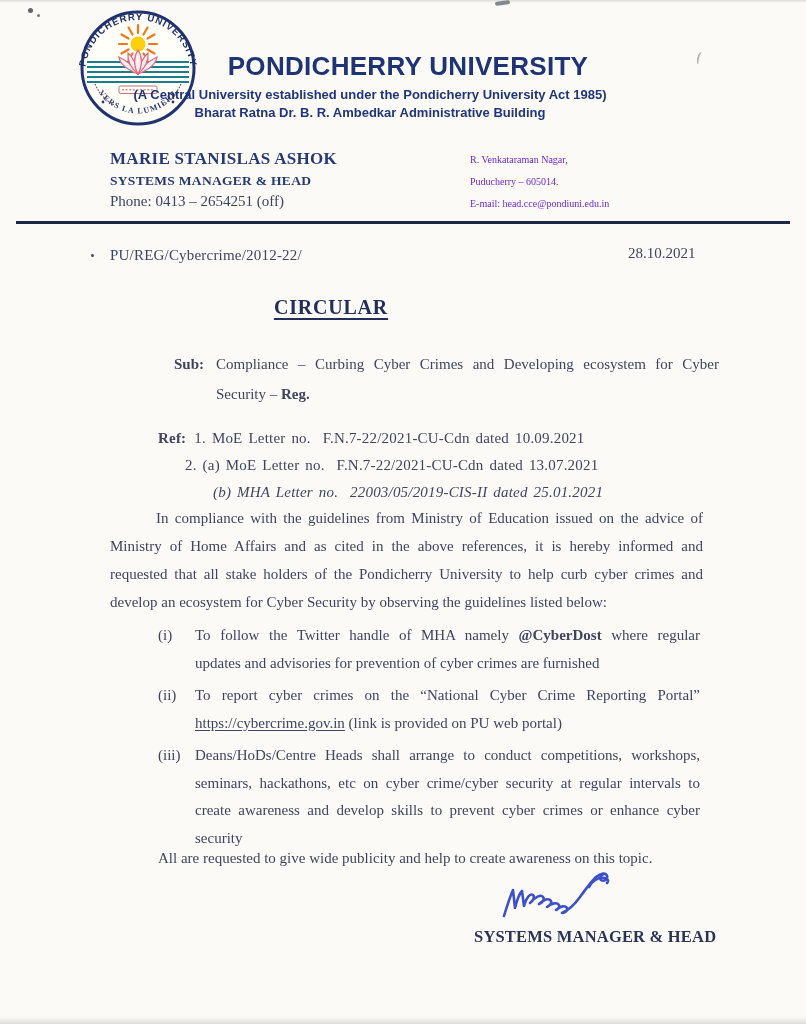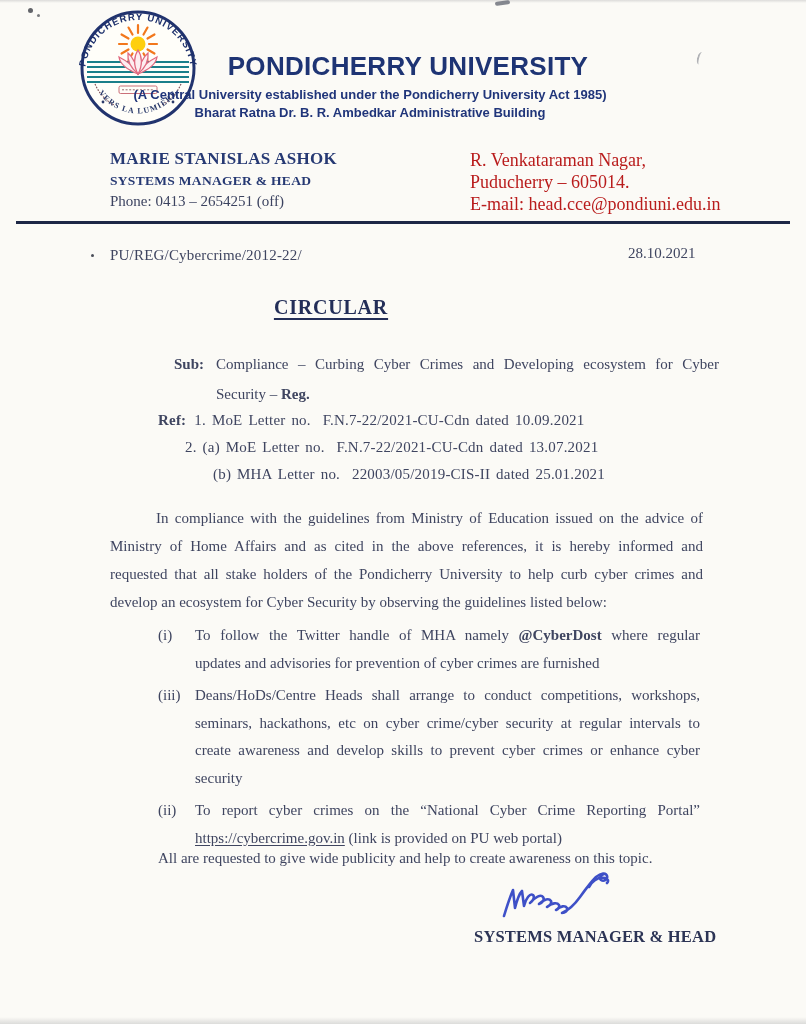--- a/index.html
+++ b/index.html
@@ -28,45 +28,45 @@
     letter-spacing:.3px; color:#1e3474; }
   .h-sub { left:0; width:730px; padding-left:10px; text-align:center;
     font-family:"Liberation Sans", sans-serif; font-weight:700; font-size:13px; color:#20357a; }
   .h-sub1 { top:87px; } .h-sub2 { top:105px; }
 
   
   .sender { left:110px; top:147px; color:#263973; }
   .s-name { font-size:17px; font-weight:700; line-height:24px; letter-spacing:.3px; }
   .s-desg { font-size:13.5px; font-weight:700; line-height:20px; letter-spacing:.3px; }
   .s-phone { font-size:15px; line-height:21px; color:#3c4360; font-weight:400; }
-  .addr { left:470px; top:149px; font-size:18px; line-height:22px; color:#b91c1c; }
+  .addr { left:470px; top:149px; font-size:10px; line-height:22px; color:#6d28d9; }
 
   .rule { left:16px; top:221px; width:774px; height:3px; background:#1d2746; }
 
   .refno { left:110px; top:247px; font-size:15px; letter-spacing:.2px; }
   .date  { left:628px; top:245px; font-size:15px; }
 
   .circ-title { left:0; top:296px; width:662px; text-align:center;
     font-size:20px; font-weight:700; letter-spacing:.8px; color:#232e58;
     text-decoration:underline; text-decoration-thickness:2px; text-underline-offset:4px; }
 
   
   .subject { left:158px; top:349px; width:545px; display:grid; grid-template-columns:42px 1fr; font-size:15px;margin-left:16px; }
   .subject .lbl { font-weight:700; line-height:30px; }
   .subj-text { line-height:30px; }
   .jline { display:block; text-align:justify; text-align-last:justify; }
   .jlast { display:block; text-align:center; text-align-last:left; }
   .b { font-weight:700; }
   .u { text-decoration:underline; text-underline-offset:2px; }
 
   
-  .refs { left:158px; top:407px; font-size:15px; line-height:27px; letter-spacing:.2px; word-spacing:2px; }
+  .refs { left:158px; top:425px; font-size:15px; line-height:27px; letter-spacing:.2px; word-spacing:2px; }
   .refs .lbl { font-weight:700; margin-right:8px; }
   .r-ind2 { margin-left:27px; }
-  .r-ind3 { margin-left:55px; }
+  .r-ind3 { margin-left:55px;font-style:italic; }
 
   
   .para { left:110px; top:504px; width:593px; font-size:15px; }
   .para div { line-height:28px; }
   .para div:first-child { text-indent:46px; }
 
   
   .list { left:158px; top:622px; width:542px; font-size:15px; }
   .li { display:grid; grid-template-columns:37px 505px; margin-bottom:5px; }
   .li .marker { line-height:27.5px; }
@@ -193,35 +193,35 @@
 
   <div class="abs list">
     <div class="li">
       <span class="marker">(i)</span>
       <div class="li-text">
         <div class="jline"><span>To follow the Twitter handle of MHA namely </span><span class="b">@CyberDost</span><span> where regular</span></div>
         <div class="jlast">updates and advisories for prevention of cyber crimes are furnished</div>
       </div>
     </div>
     <div class="li">
+      <span class="marker">(ii)</span>
+      <div class="li-text">
+        <div class="jline">To report cyber crimes on the “National Cyber Crime Reporting Portal”</div>
+        <div class="jlast"><span class="u">https://cybercrime.gov.in</span><span> (link is provided on PU web portal)</span></div>
+      </div>
+    </div>
+    <div class="li">
       <span class="marker">(iii)</span>
       <div class="li-text">
           <div class="jline">Deans/HoDs/Centre Heads shall arrange to conduct competitions, workshops,</div>
           <div class="jline">seminars, hackathons, etc on cyber crime/cyber security at regular intervals to</div>
           <div class="jline">create awareness and develop skills to prevent cyber crimes or enhance cyber</div>
           <div class="jlast">security</div>
         </div>
     </div>
-    <div class="li">
-      <span class="marker">(ii)</span>
-      <div class="li-text">
-        <div class="jline">To report cyber crimes on the “National Cyber Crime Reporting Portal”</div>
-        <div class="jlast"><span class="u">https://cybercrime.gov.in</span><span> (link is provided on PU web portal)</span></div>
-      </div>
-    </div>
   </div>
 
   <div class="abs closing">All are requested to give wide publicity and help to create awareness on this topic.</div>
 
   <svg class="abs signature" viewBox="0 0 120 66">
     <g fill="none" stroke="#2f42c4" stroke-width="2.6" stroke-linecap="round" stroke-linejoin="round" opacity="0.92">
       <path d="M7,56 C10,46 13,37 16,30 L18,48 C20,40 23,33 25,31 L27,46 C29,38 33,33 36,35 C38,37 36,41 33,43 C38,37 44,34 46,37 C48,40 45,43 42,44 C47,39 52,38 54,41 C55,44 52,46 50,47 C55,43 60,42 62,45 C63,47 61,49 59,50 C64,46 68,45 70,48 C71,51 68,53 65,53 C72,50 78,44 83,37 C88,30 94,22 99,17 C104,13 109,12 110,16 C111,19 107,22 104,20 C102,18 104,15 107,14"></path>
       <path d="M92,27 C96,20 102,17 108,18 C111,19 112,21 110,23"></path>
     </g>
   </svg>

